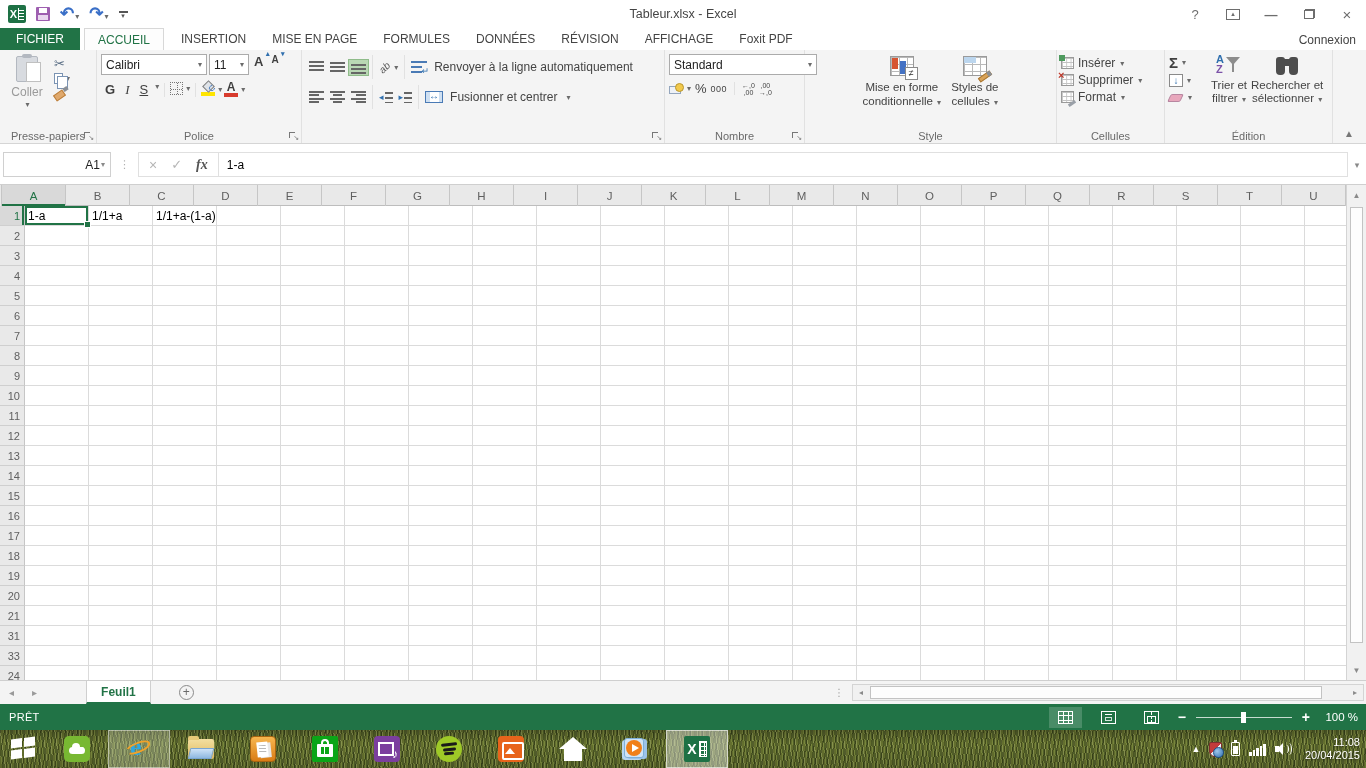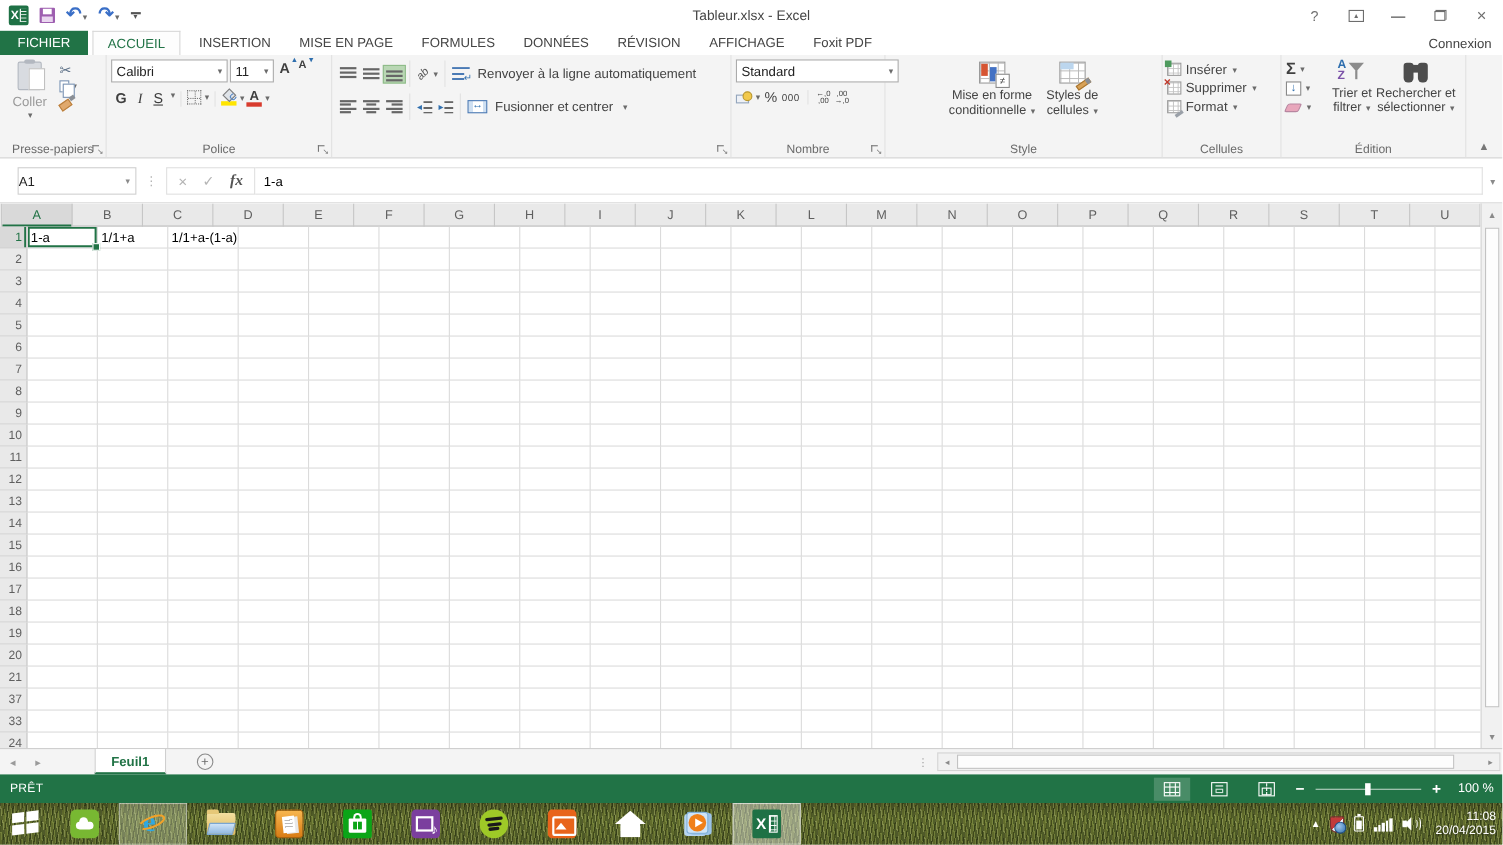--- a/index.html
+++ b/index.html
@@ -162,21 +162,21 @@
   .ic-az .fun{position:absolute;right:2px;top:2px;width:0;height:0;border-left:7px solid transparent;border-right:7px solid transparent;border-top:8px solid #8c8c8c}
   .ic-az .stem{position:absolute;right:8px;top:9px;width:2px;height:8px;background:#8c8c8c}
   .ic-bino{position:relative;width:26px;height:22px;margin-bottom:2px}
   .ic-bino::before,.ic-bino::after{content:"";position:absolute;top:2px;width:9px;height:18px;background:#4d4d4d;border-radius:3px 3px 4px 4px}
   .ic-bino::before{left:2px}.ic-bino::after{right:2px}
   .ic-bino b{position:absolute;left:10px;top:4px;width:6px;height:7px;background:#4d4d4d}
   .collapse{position:absolute;right:12px;bottom:4px;color:#777;font-size:10px}
 
   
   .fbar{position:absolute;left:0;top:145px;width:1366px;height:40px;background:#fff;border-bottom:1px solid #cfcfcf;display:flex;align-items:center}
-  .namebox{width:108px;height:25px;margin-left:16px;border:1px solid #d0d0d0;display:flex;align-items:center;font-size:12px;color:#222;padding-left:0;justify-content:space-between}
+  .namebox{width:108px;height:25px;margin-left:3px;border:1px solid #d0d0d0;display:flex;align-items:center;font-size:12px;color:#222;padding-left:0;justify-content:flex-end}
   .namebox .dd{padding-right:5px;color:#8a8a8a}
   .fdots{color:#b0b0b0;font-size:11px;margin:0 8px;letter-spacing:0}
   .fxbox{height:25px;border:1px solid #e0e0e0;display:flex;align-items:center;gap:14px;padding:0 10px;background:#fff}
   .fx-x{color:#b5b5b5;font-size:14px}
   .fx-v{color:#b5b5b5;font-size:13px}
   .fx-fx{font-family:"Liberation Serif",serif;font-style:italic;font-weight:bold;color:#555;font-size:14px}
   .fcontent{flex:1;height:25px;border:1px solid #e0e0e0;border-left:none;display:flex;align-items:center;font-size:12px;color:#000;padding-left:8px}
   .fexpand{width:18px;color:#8a8a8a;font-size:9px;text-align:center}
 
   
@@ -1136,21 +1136,21 @@
           <div class="cell"></div>
           <div class="cell"></div>
           <div class="cell"></div>
           <div class="cell"></div>
           <div class="cell"></div>
           <div class="cell"></div>
           <div class="cell"></div>
           <div class="cell"></div>
         </div>
         <div class="grow">
-          <div class="row-h">37</div>
+          <div class="row-h">31</div>
           <div class="cell"></div>
           <div class="cell"></div>
           <div class="cell"></div>
           <div class="cell"></div>
           <div class="cell"></div>
           <div class="cell"></div>
           <div class="cell"></div>
           <div class="cell"></div>
           <div class="cell"></div>
           <div class="cell"></div>

